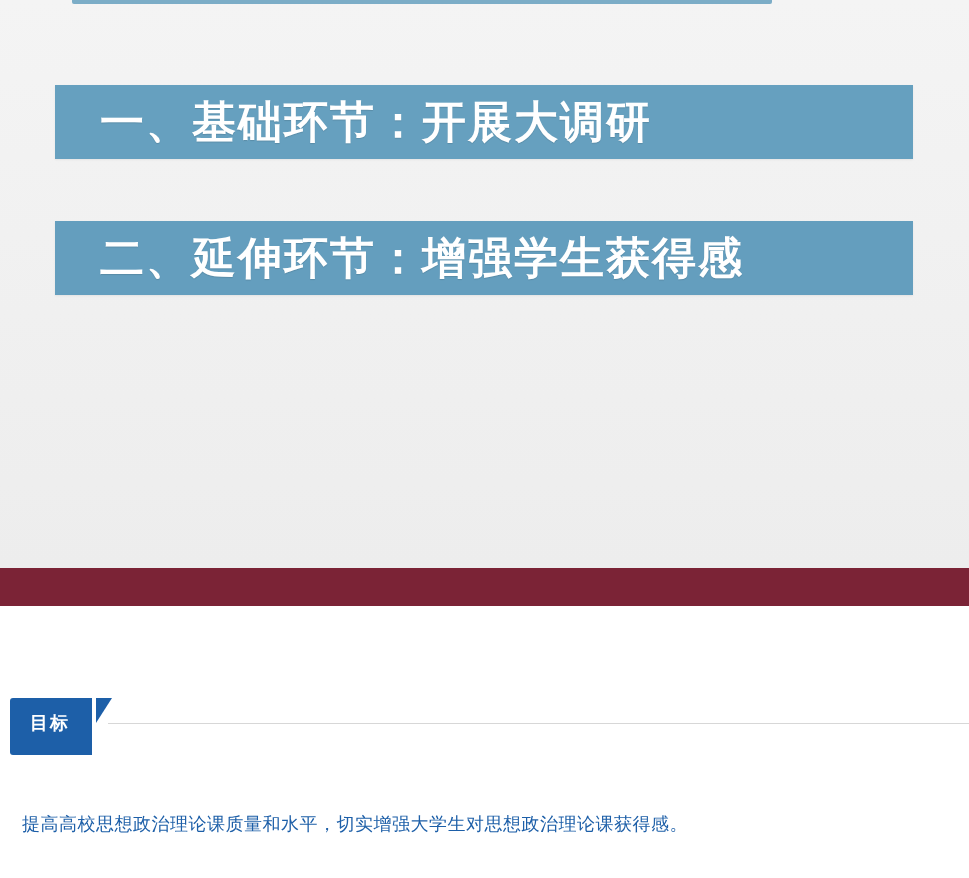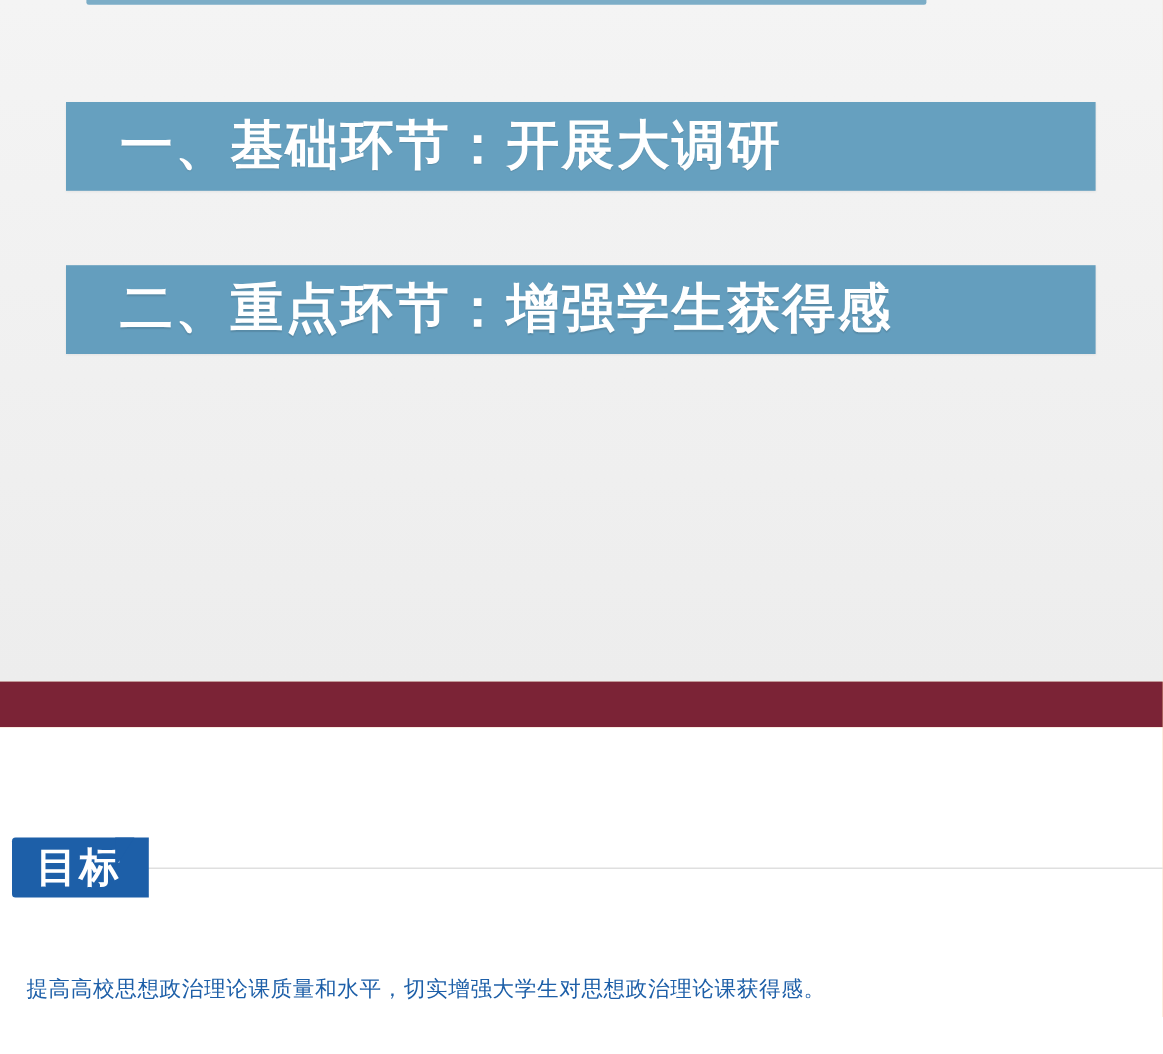--- a/index.html
+++ b/index.html
@@ -10,21 +10,21 @@
     width: 969px;
     height: 878px;
     background: #ffffff;
     font-family: "Liberation Sans", "DejaVu Sans", sans-serif;
     overflow: hidden;
   }
   .page {
     position: relative;
     width: 969px;
     height: 878px;
-    background: #fdba74;
+    background: #c4b5fd;
     text-decoration: underline;
   }
 
   
   .slide {
     position: absolute;
     left: 0;
     top: 0;
     width: 969px;
     height: 568px;
@@ -107,24 +107,24 @@
     top: 25px;
     right: 0;
     height: 1px;
     background: #d7d7d7;
   }
   .tag {
     position: absolute;
     left: 10px;
     top: 0;
     height: 50px;
-    padding: 0 22px 0 20px;
+    padding: 0 22px 7px 20px;
     background: #1d5fa8;
     color: #ffffff;
-    font-size: 34px;
+    font-size: 18px;
     font-weight: bold;
     letter-spacing: 2px;
     display: flex;
     align-items: center;
     border-radius: 3px 0 0 3px;
   }
   .tag-notch {
     position: absolute;
     left: 96px;
     top: 0;
@@ -155,21 +155,21 @@
   <div class="slide">
     <div class="slide-inner">
 
       <div class="top-strip"></div>
 
       <div class="bar bar-1">
         <div class="bar-text">一、基础环节：开展大调研</div>
       </div>
 
       <div class="bar bar-2">
-        <div class="bar-text">二、重点环节：增强学生获得感</div>
+        <div class="bar-text">二、延伸环节：增强学生获得感</div>
       </div>
 
 
     </div>
   </div>
 
   <div class="divider"></div>
 
   <div class="content">
 

